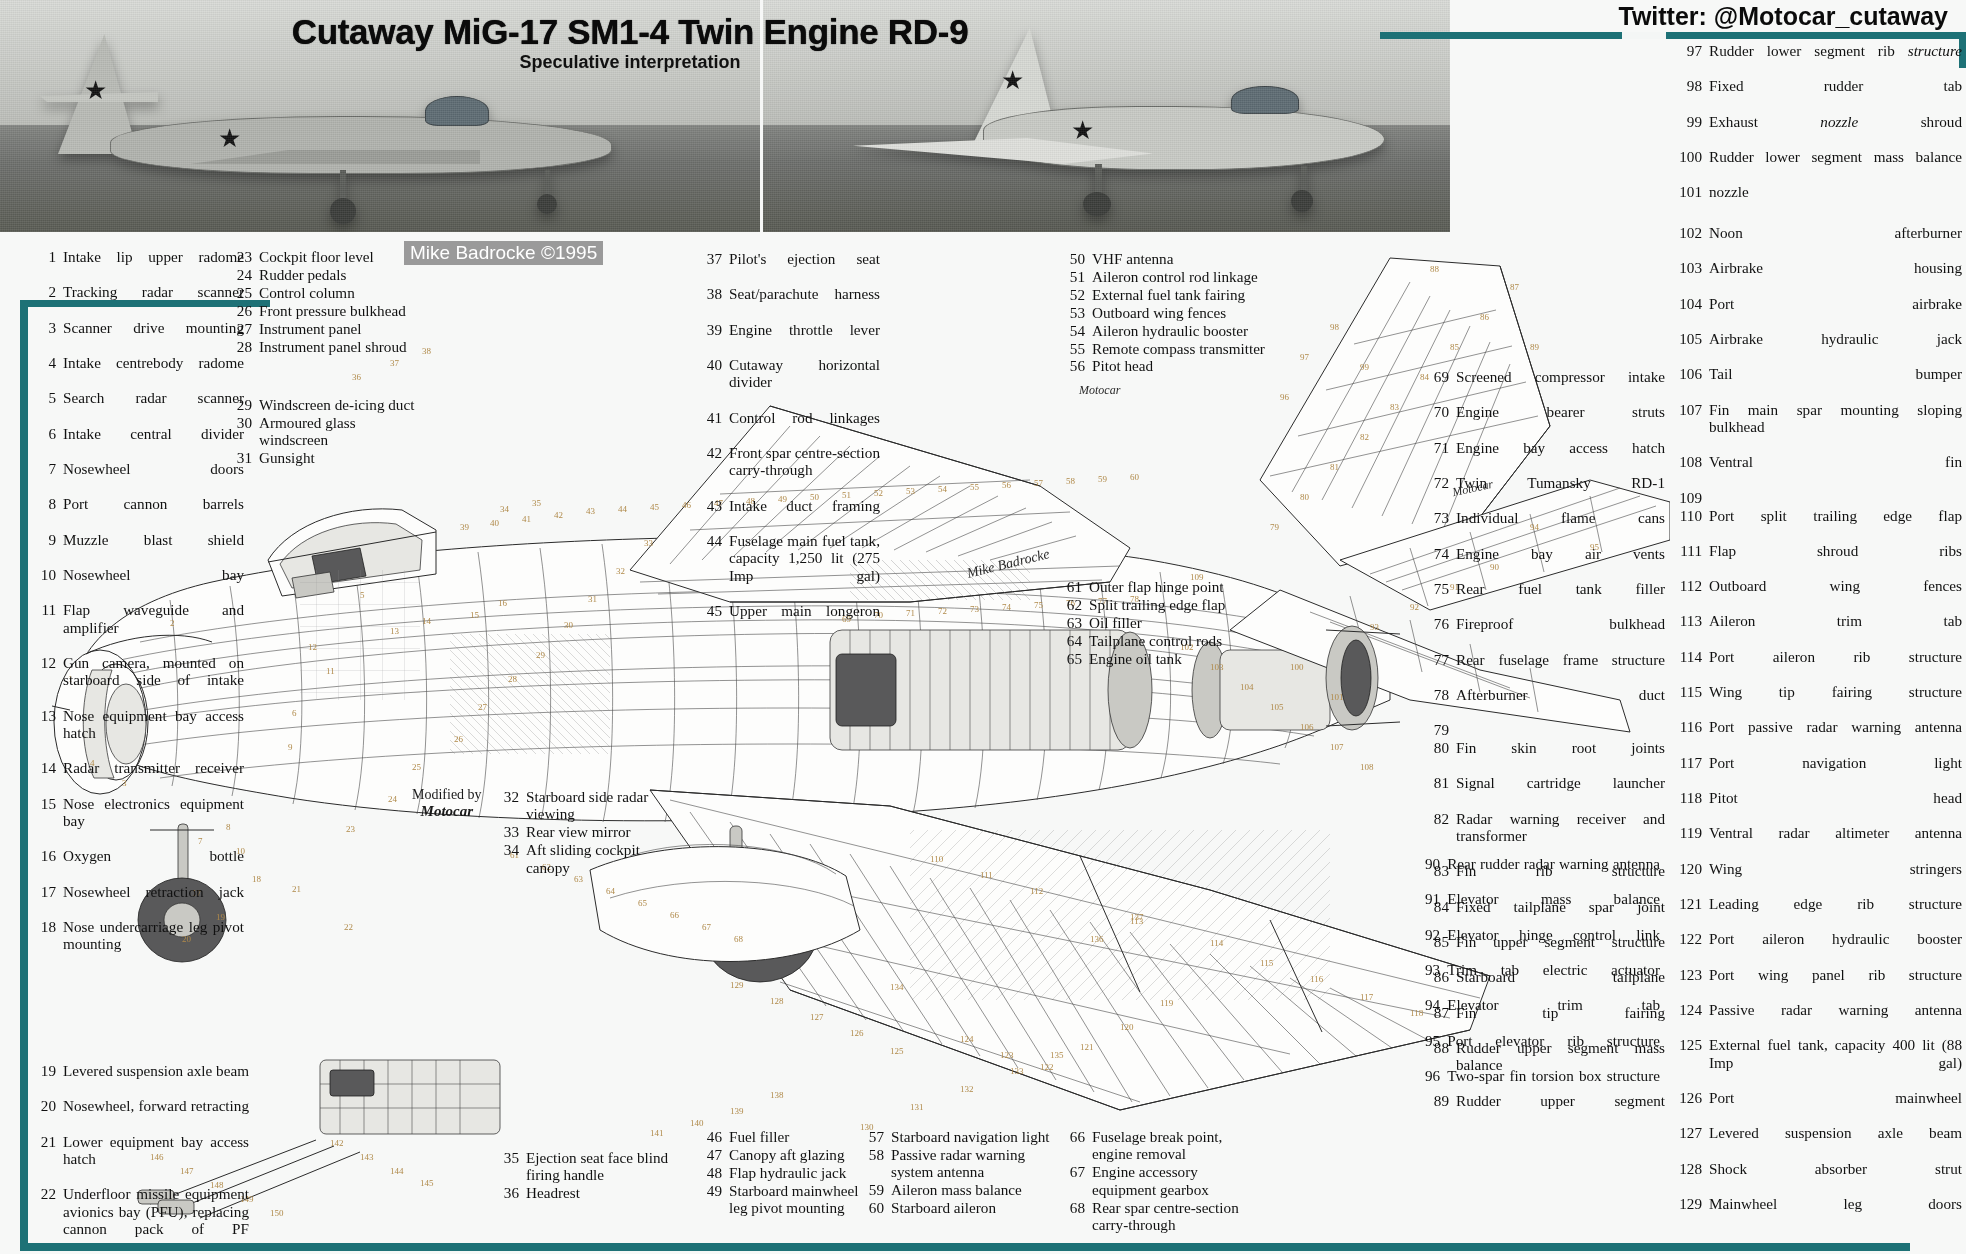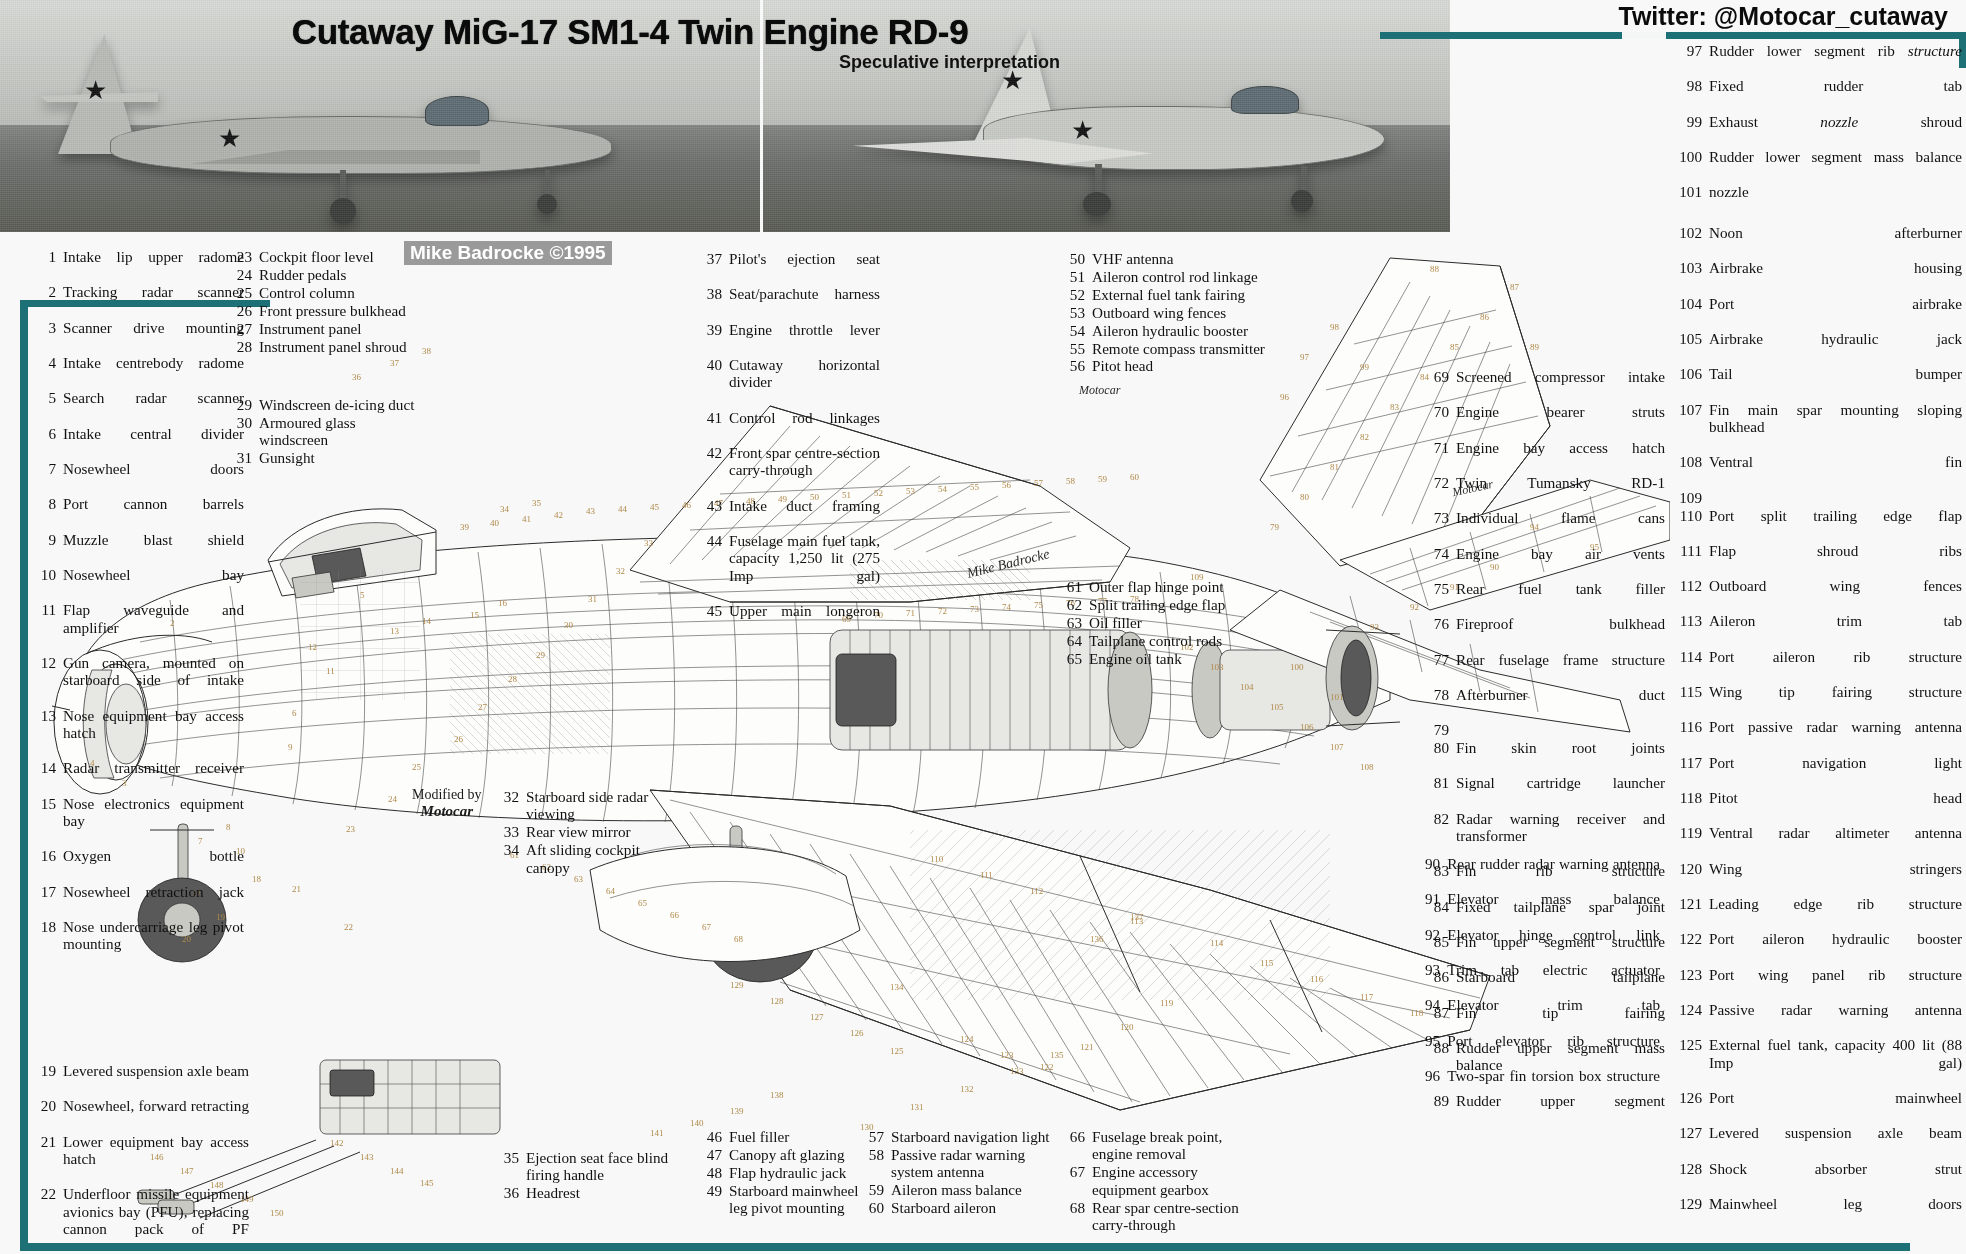--- a/index.html
+++ b/index.html
@@ -38,32 +38,32 @@
   .jet .gear{position:absolute;background:#5a5c58;}
   .jet .tyre{position:absolute;background:#3a3c39;border-radius:50%;}
   
   #title{
     position:absolute;left:200px;top:12px;width:860px;text-align:center;
     font-family:"Liberation Sans", sans-serif;font-weight:bold;
     font-size:35px;letter-spacing:-.3px;color:#0b0b0b;
     text-shadow:0 0 1px #000;z-index:20;
   }
   #subtitle{
-    position:absolute;left:200px;top:52px;width:860px;text-align:right;
+    position:absolute;left:200px;top:52px;width:860px;text-align:center;
     font-family:"Liberation Sans", sans-serif;font-weight:bold;
     font-size:18px;color:#111;z-index:20;
   }
   #twitter{
     position:absolute;right:18px;top:2px;
     font-family:"Liberation Sans", sans-serif;font-weight:bold;
     font-size:25px;color:#0b0b0b;z-index:20;white-space:nowrap;
   }
   #artist-credit{
     position:absolute;left:404px;top:241px;
-    font-family:"Liberation Sans", sans-serif;font-weight:bold;font-size:19px;
+    font-family:"Liberation Sans", sans-serif;font-weight:normal;font-size:19px;
     color:#fff;background:#9a9a9a;padding:1px 6px;z-index:21;
   }
   #modified-by{
     position:absolute;left:412px;top:787px;z-index:21;
     font-family:"Liberation Serif", serif;font-size:14px;color:#1a1a1a;text-align:center;
   }
   #modified-by .mb2{font-style:italic;font-weight:bold;font-size:15px;}
   #sig-badrocke{
     position:absolute;left:966px;top:556px;z-index:21;
     font-family:"Liberation Serif",serif;font-style:italic;font-size:14px;

